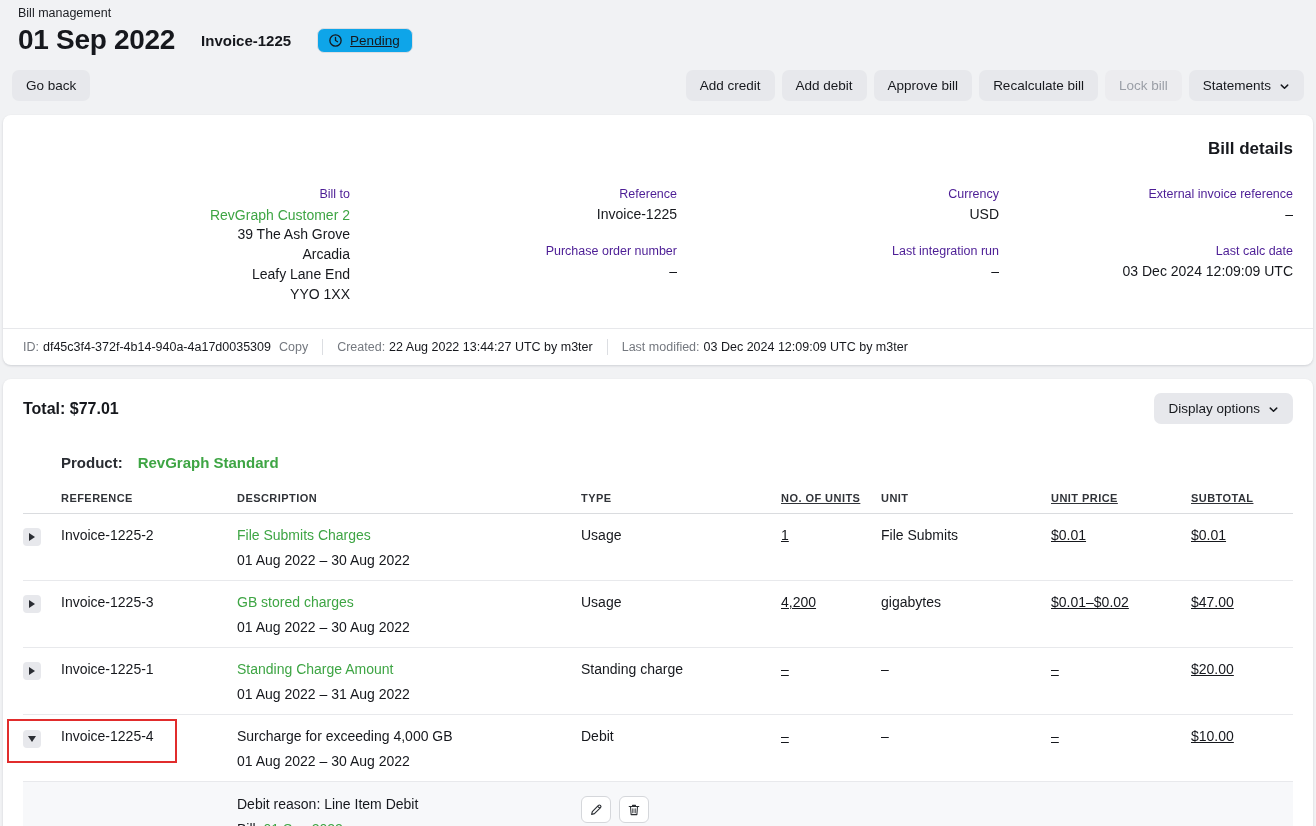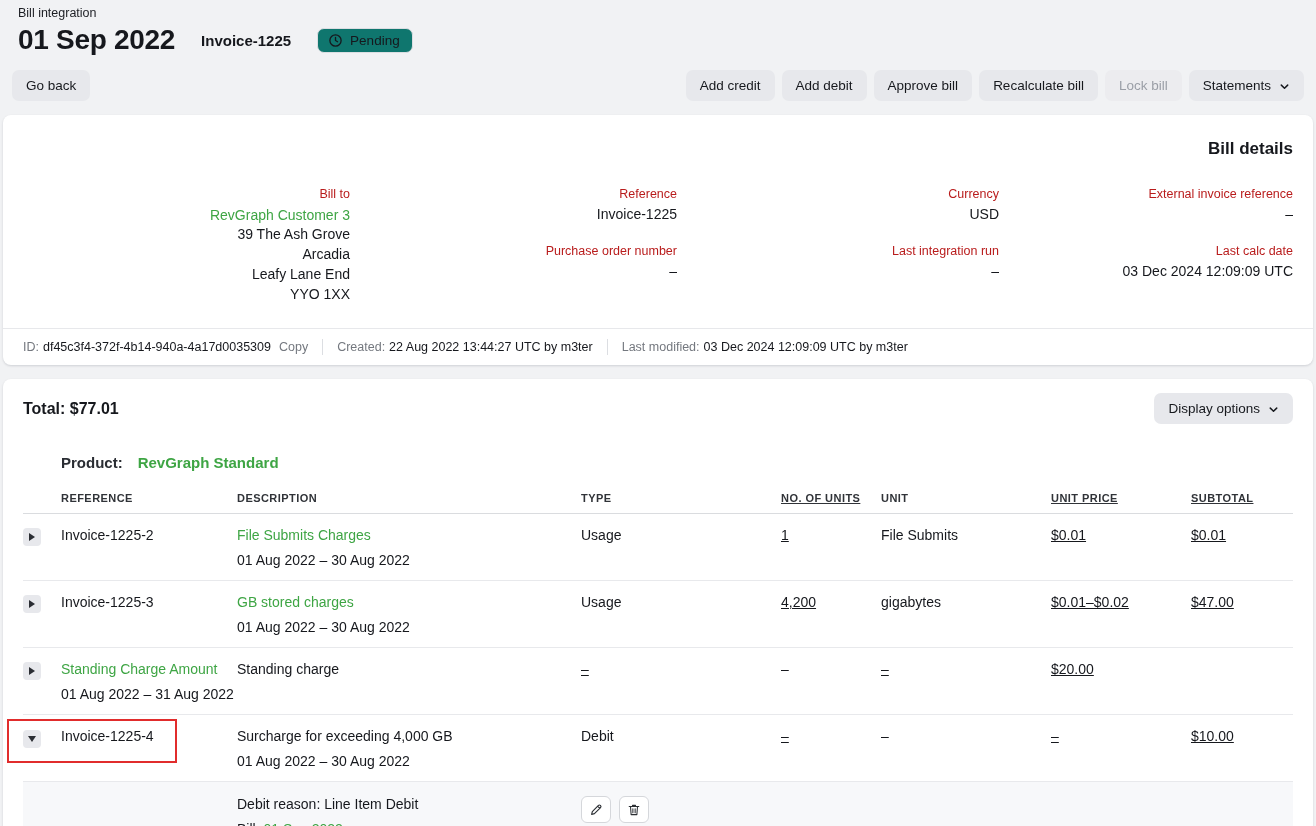--- a/index.html
+++ b/index.html
@@ -10,22 +10,22 @@
     color: #16181d;
   }
   
   .page-header { padding: 6px 18px 0; }
   .breadcrumb { font-size: 12.5px; color: #1c1e23; margin-bottom: 4px; }
   .title-row { display: flex; align-items: center; gap: 26px; }
   .title-row h1 { font-size: 28px; font-weight: 800; letter-spacing: -0.3px; }
   .invoice-ref { font-size: 15px; font-weight: 700; }
   .badge {
     display: inline-flex; align-items: center; gap: 7px;
-    background: #0f766e; border: 1px solid #dcdee2; border-radius: 7px;
-    padding: 4px 12px 4px 10px; font-size: 13.5px; color: #16181d;
+    background: #0ea5e9; border: 1px solid #dcdee2; border-radius: 7px;
+    padding: 4px 12px 4px 10px; font-size: 13.5px; color: #16181d; text-decoration: underline;
   }
   .badge svg { display: block; }
   
   .toolbar { display: flex; justify-content: space-between; align-items: center; padding: 14px 12px 14px; }
   .toolbar-right { display: flex; gap: 7px; }
   .btn {
     display: inline-flex; align-items: center; gap: 8px;
     background: #e7e8ec; color: #16181d; border: none; border-radius: 7px;
     height: 31px; padding: 0 14px; font-size: 13.5px;
     font-family: inherit; cursor: pointer; white-space: nowrap;
@@ -35,21 +35,21 @@
   
   .card {
     background: #ffffff; border-radius: 8px; margin: 0 3px 14px;
     box-shadow: 0 1px 2px rgba(16,24,40,.06), 0 1px 3px rgba(16,24,40,.09);
   }
   .bill-card-body { padding: 24px 20px 24px; text-align: right; }
   .bill-card-body h2 { font-size: 17px; font-weight: 700; margin-bottom: 28px; }
   .fields-grid { display: grid; grid-template-columns: 327px 327px 322px 1fr; }
   .field { margin-bottom: 22px; }
   .field:last-child { margin-bottom: 0; }
-  .field-label { font-size: 12.5px; color: #b91c1c; margin-bottom: 5px; margin-left: 24px; }
+  .field-label { font-size: 12.5px; color: #4c1d95; margin-bottom: 5px; margin-left: 24px; }
   .field-value { font-size: 14px; color: #16181d; }
   .addr-line { font-size: 14px; line-height: 20px; }
   .green-link { color: #3ea544; text-decoration: none; cursor: pointer; }
   
   .meta-strip {
     border-top: 1px solid #e7e8eb; padding: 10px 20px; display: flex; align-items: center;
     font-size: 12.5px; color: #16181d;
   }
   .meta-label { color: #74787f; margin-right: 4px; }
   .copy-btn { background: none; border: none; font-family: inherit; font-size: 12.5px; color: #74787f; margin-left: 8px; cursor: pointer; }
@@ -94,21 +94,21 @@
   .icon-btn {
     width: 30px; height: 27px; background: #ffffff; border: 1px solid #d5d7db; border-radius: 6px;
     display: inline-flex; align-items: center; justify-content: center; cursor: pointer;
   }
   .icon-btn svg { display: block; }
 </style>
 </head>
 <body>
 
 <div class="page-header">
-  <div class="breadcrumb">Bill integration</div>
+  <div class="breadcrumb">Bill management</div>
   <div class="title-row">
     <h1>01 Sep 2022</h1>
     <span class="invoice-ref">Invoice-1225</span>
     <span class="badge">
       <span>
         <svg width="15" height="15" viewBox="0 0 16 16">
             <circle cx="8" cy="8" r="6" fill="none" stroke="#16181d" stroke-width="1.4"></circle>
             <path d="M8 4.8V8l2.2 1.3" fill="none" stroke="#16181d" stroke-width="1.4" stroke-linecap="round"></path>
           </svg>
       </span>
@@ -136,21 +136,21 @@
   </div>
 </div>
 
 <div class="card">
   <div class="bill-card-body">
     <h2>Bill details</h2>
     <div class="fields-grid">
       <div>
         <div class="field">
           <div class="field-label">Bill to</div>
-          <a class="green-link field-value">RevGraph Customer 3</a>
+          <a class="green-link field-value">RevGraph Customer 2</a>
           <div class="addr-line">39 The Ash Grove</div>
           <div class="addr-line">Arcadia</div>
           <div class="addr-line">Leafy Lane End</div>
           <div class="addr-line">YYO 1XX</div>
         </div>
       </div>
       <div>
         <div class="field">
           <div class="field-label">Reference</div>
           <div class="field-value">Invoice-1225</div>
@@ -253,20 +253,21 @@
       <div class="cell cell-right">4,200</div>
       <div class="cell unit-pad">gigabytes</div>
       <div class="cell cell-right">$0.01–$0.02</div>
       <div class="cell cell-right">$47.00</div>
     </div>
 
     <div class="t-grid t-row">
       <div class="cell toggle-cell"><button class="toggle-btn">
             <span class="tri-right"></span>
           </button></div>
+      <div class="cell">Invoice-1225-1</div>
       <div class="cell">
         <a class="green-link desc-link">Standing Charge Amount</a>
         <div class="period">01 Aug 2022 – 31 Aug 2022</div>
       </div>
       <div class="cell">Standing charge</div>
       <div class="cell cell-right">–</div>
       <div class="cell unit-pad">–</div>
       <div class="cell cell-right">–</div>
       <div class="cell cell-right">$20.00</div>
     </div>

